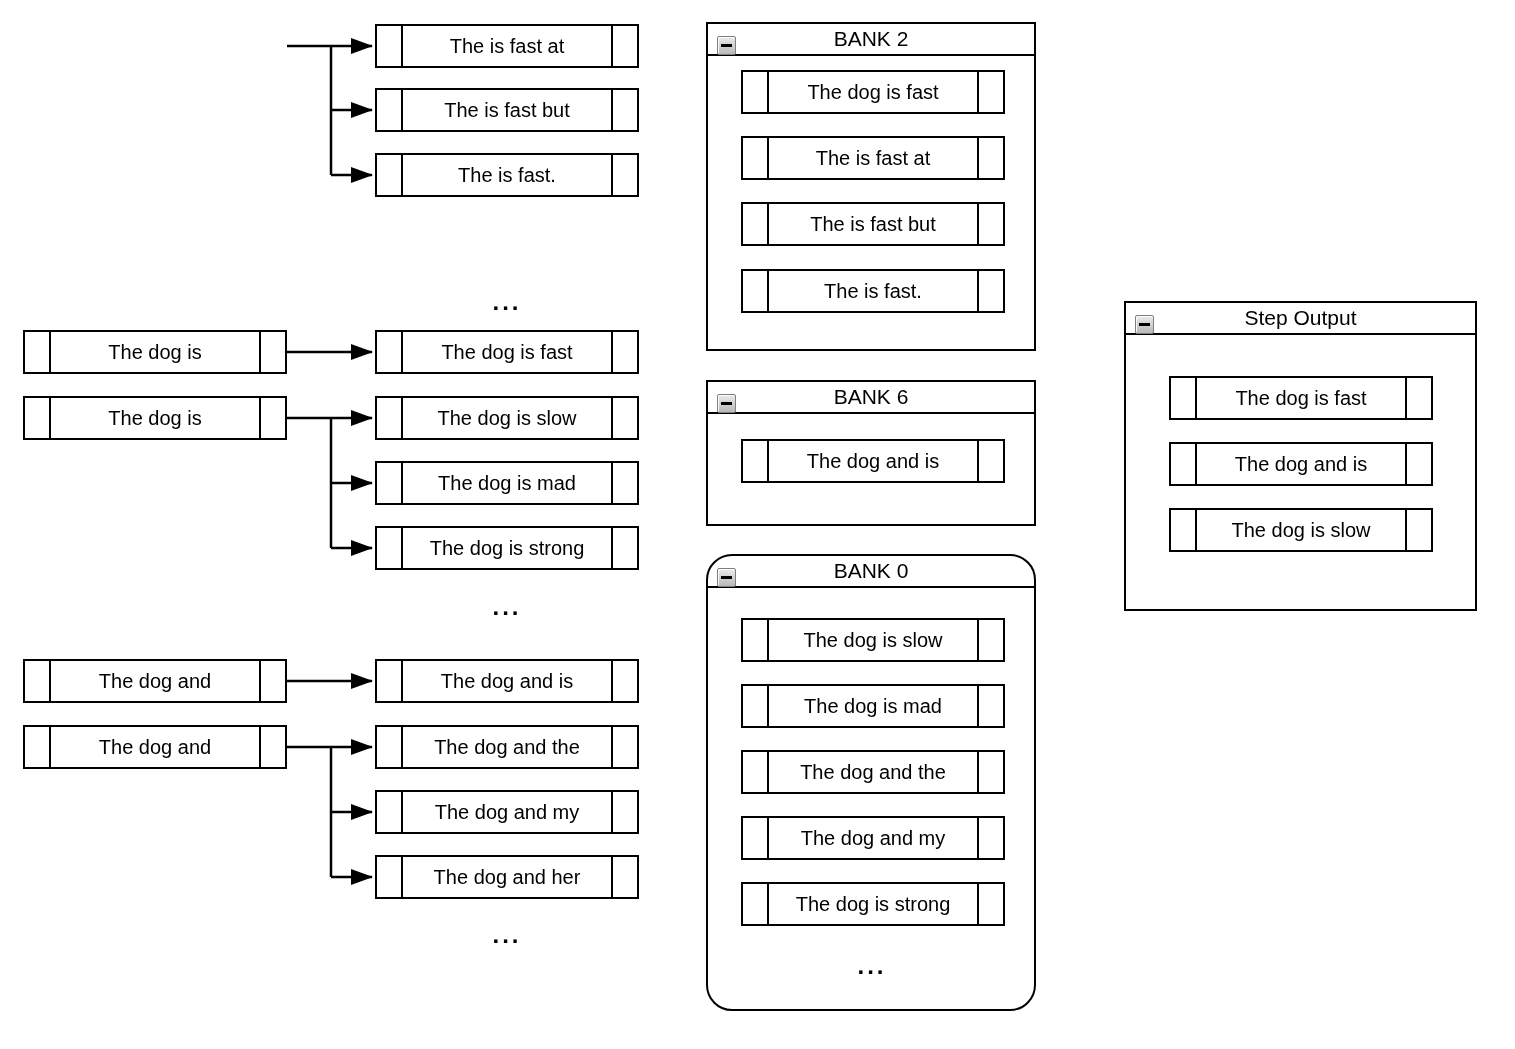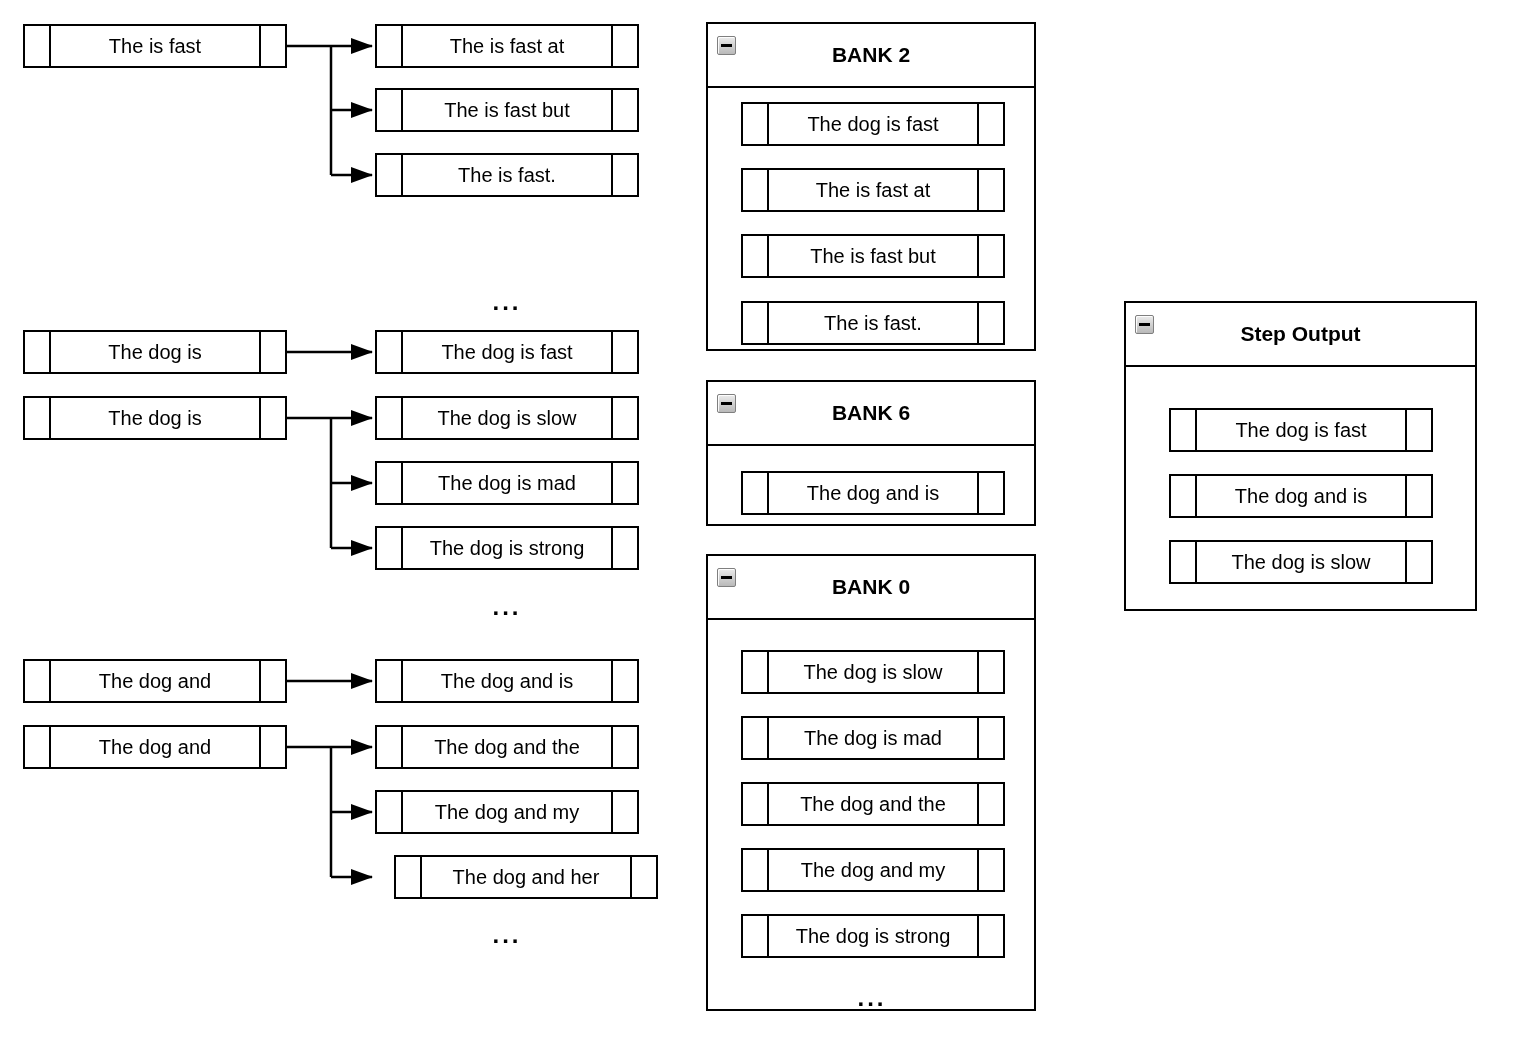--- a/index.html
+++ b/index.html
@@ -25,23 +25,23 @@
   .ellipsis{
     position:absolute;transform:translate(-50%,-50%);
     font-size:24px;font-weight:700;letter-spacing:3px;line-height:1;
   }
 
   
   .panel{
     position:absolute;box-sizing:border-box;border:2.5px solid #000;background:#fff;
   }
   .panel-header{
-    position:relative;height:64px;box-sizing:border-box;border-bottom:2.5px solid #000;
+    position:relative;height:32px;box-sizing:border-box;border-bottom:2.5px solid #000;
     display:flex;align-items:center;justify-content:center;
-    font-weight:700;font-size:21px;
+    font-weight:400;font-size:21px;
   }
   .panel-body{position:relative;}
   .collapse-btn{
     position:absolute;left:9px;top:12px;width:19px;height:19px;box-sizing:border-box;
     border:1px solid #7f7f7f;border-radius:2px;
     background:linear-gradient(180deg,#ececec 0%,#d4d4d4 45%,#b9b9b9 100%);
     box-shadow:inset 1px 1px 0 rgba(255,255,255,0.9);
     display:flex;align-items:center;justify-content:center;cursor:pointer;
   }
   .collapse-btn .minus-bar{display:block;width:11px;height:3px;background:#000;}
@@ -68,25 +68,20 @@
     <path class="edge" d="M331,483 H372" marker-end="url(#ah)"></path>
     <path class="edge" d="M331,548 H372" marker-end="url(#ah)"></path>
 
     <path class="edge" d="M287,681 H372" marker-end="url(#ah)"></path>
     <path class="edge" d="M287,747 H372" marker-end="url(#ah)"></path>
     <path class="edge" d="M331,747 V877"></path>
     <path class="edge" d="M331,812 H372" marker-end="url(#ah)"></path>
     <path class="edge" d="M331,877 H372" marker-end="url(#ah)"></path>
   </svg>
 
-  <div class="tbox" style="left:23px;top:24px;">
-    <span class="cl"></span>
-    <span class="cc">The is fast</span>
-    <span class="cr"></span>
-  </div>
   <div class="tbox" style="left:375px;top:24px;">
     <span class="cl"></span>
     <span class="cc">The is fast at</span>
     <span class="cr"></span>
   </div>
   <div class="tbox" style="left:375px;top:88px;">
     <span class="cl"></span>
     <span class="cc">The is fast but</span>
     <span class="cr"></span>
   </div>
@@ -147,21 +142,21 @@
   <div class="tbox" style="left:375px;top:725px;">
     <span class="cl"></span>
     <span class="cc">The dog and the</span>
     <span class="cr"></span>
   </div>
   <div class="tbox" style="left:375px;top:790px;">
     <span class="cl"></span>
     <span class="cc">The dog and my</span>
     <span class="cr"></span>
   </div>
-  <div class="tbox" style="left:394px;top:855px;">
+  <div class="tbox" style="left:375px;top:855px;">
     <span class="cl"></span>
     <span class="cc">The dog and her</span>
     <span class="cr"></span>
   </div>
   <div class="ellipsis" style="left:507px;top:935px;">...</div>
 
   <div class="panel" style="left:706px;top:22px;width:330px;height:329px;">
     <div class="panel-header">
       <span class="collapse-btn">
           <span class="minus-bar"></span>
@@ -201,21 +196,21 @@
     </div>
     <div class="panel-body">
       <div class="tbox" style="left:33px;top:25px;">
         <span class="cl"></span>
         <span class="cc">The dog and is</span>
         <span class="cr"></span>
       </div>
     </div>
   </div>
 
-  <div class="panel" style="left:706px;top:554px;width:330px;height:457px;">
+  <div class="panel" style="left:706px;top:554px;width:330px;height:457px;border-radius:26px;">
     <div class="panel-header">
       <span class="collapse-btn">
           <span class="minus-bar"></span>
         </span>
       <span>BANK 0</span>
     </div>
     <div class="panel-body">
       <div class="tbox" style="left:33px;top:30px;">
         <span class="cl"></span>
         <span class="cc">The dog is slow</span>

